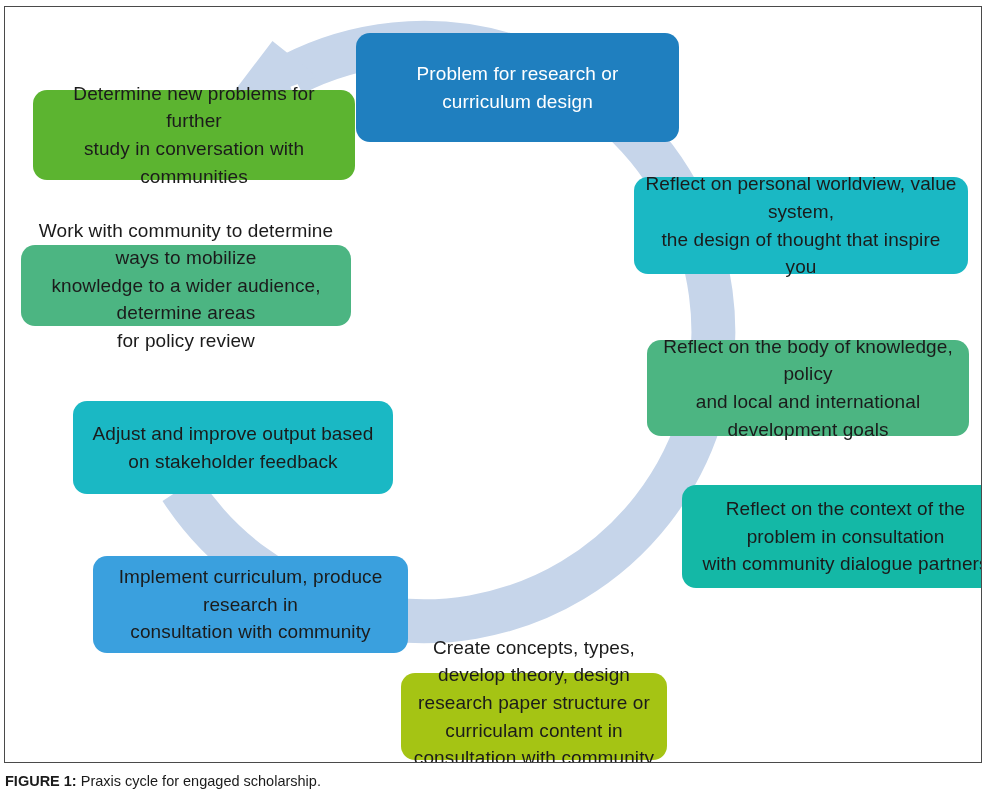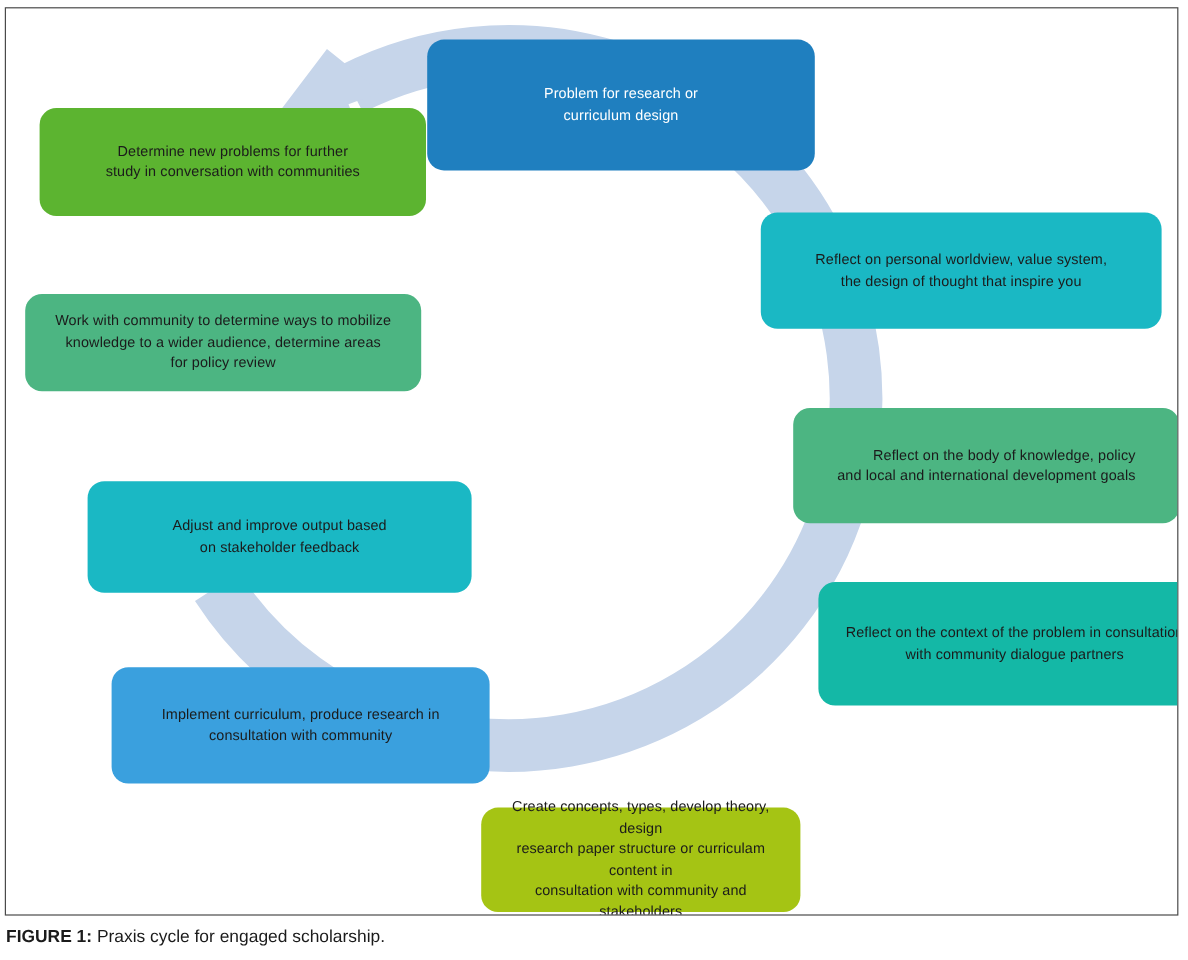--- a/index.html
+++ b/index.html
@@ -47,21 +47,21 @@
   .node-box {
     position: absolute;
     box-sizing: border-box;
     border-radius: 14px;
     display: flex;
     align-items: center;
     justify-content: center;
     text-align: center;
     padding: 3px 10px;
     color: #1b1b1b;
-    font-size: 12px;
+    font-size: 19px;
     line-height: 1.45;
     letter-spacing: 0.1px;
   }
   .node-box.on-dark {
     color: #ffffff;
   }
   .node-label {
     display: block;
     white-space: pre-line;
   }
@@ -101,21 +101,21 @@
     <div class="node-box on-dark" style="left:351px; top:26px; width:323px; height:109px; background:#1f7fbf;">
       <span class="node-label">Problem for research or
 curriculum design</span>
     </div>
 
     <div class="node-box" style="left:629px; top:170px; width:334px; height:97px; background:#1ab8c4;">
       <span class="node-label">Reflect on personal worldview, value system,
 the design of thought that inspire you</span>
     </div>
 
-    <div class="node-box" style="left:656px; top:333px; width:322px; height:96px; background:#4cb582;text-align:right;">
+    <div class="node-box" style="left:642px; top:333px; width:322px; height:96px; background:#4cb582;">
       <span class="node-label">Reflect on the body of knowledge, policy
 and local and international development goals</span>
     </div>
 
     <div class="node-box" style="left:650px; top:478px; width:327px; height:103px; background:#14b8a6;margin-left:27px;">
       <span class="node-label">Reflect on the context of the problem in consultation
 with community dialogue partners</span>
     </div>
 
     <div class="node-box" style="left:396px; top:666px; width:266px; height:87px; background:#a5c414;">

